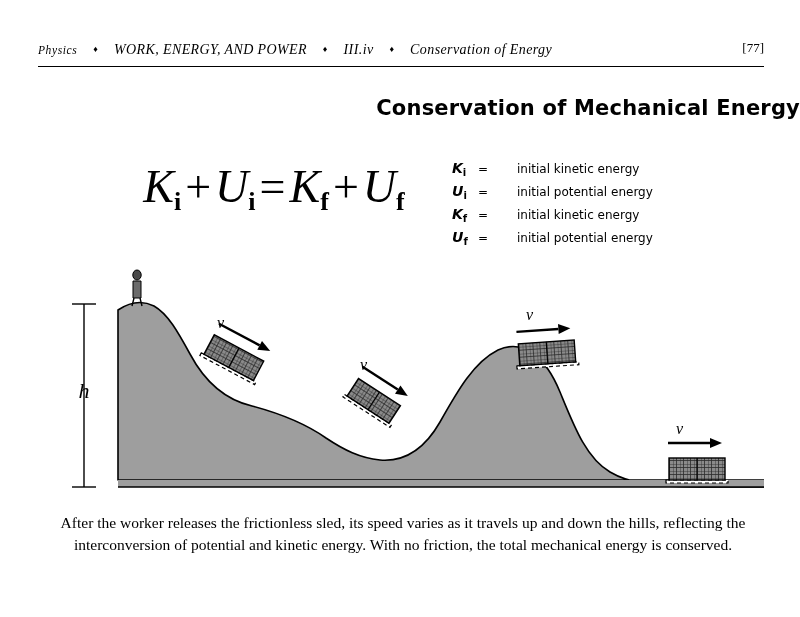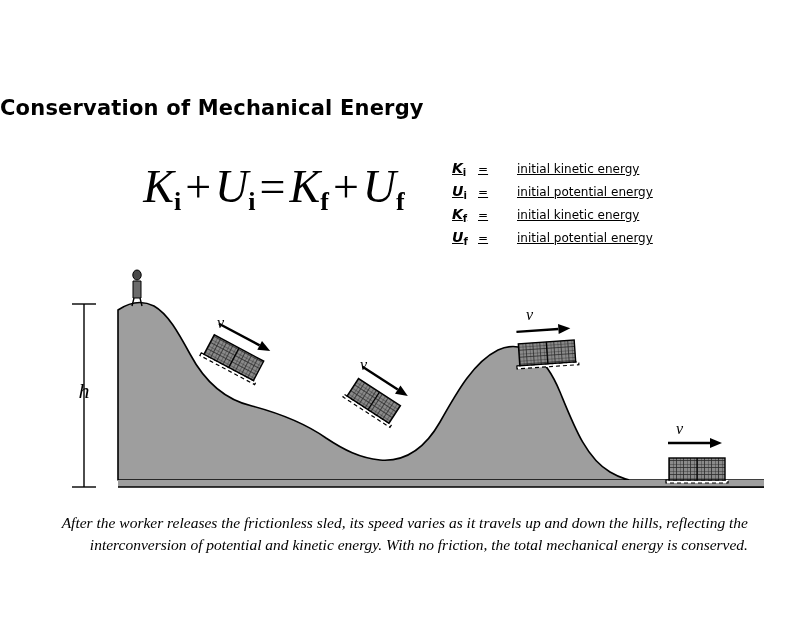--- a/index.html
+++ b/index.html
@@ -69,21 +69,21 @@
     font-style: normal;
     font-size: 13px;
   }
 
   
   #title {
     position: absolute;
     left: 0;
     top: 96px;
     width: 800px;
-    text-align: left;
+    text-align: right;
     font-family: "DejaVu Sans", sans-serif;
     font-weight: bold;
     font-size: 21px;
     letter-spacing: 0.2px;
   }
 
   
   #equation {
     position: absolute;
     left: 109px;
@@ -112,21 +112,20 @@
     position: absolute;
     left: 452px;
     top: 160px;
     width: 300px;
   }
   .legend-row {
     display: flex;
     align-items: baseline;
     height: 23px;
     font-size: 13px;
-    text-decoration: underline;
   }
   .legend-sym {
     width: 26px;
     font-family: "DejaVu Sans", sans-serif;
     font-weight: bold;
     font-style: italic;
     font-size: 14px;
   }
   .legend-sym .sb {
     font-size: 10px;
@@ -153,31 +152,43 @@
     height: 245px;
   }
 
   
   #caption {
     position: absolute;
     left: 58px;
     top: 512px;
     width: 690px;
     font-family: "Liberation Serif", serif;
-    font-style: italic;
     font-size: 15.5px;
     line-height: 1.42;
-    text-align: right;
+    text-align: center;
   }
 </style>
 </head>
 <body>
 
 <div id="page">
 
+  <div id="header">
+    <div class="hdr-line">
+      <span class="hdr-smallcaps">Physics</span>
+      <span class="hdr-sep">♦</span>
+      <span class="hdr-caps">WORK, ENERGY, AND POWER</span>
+      <span class="hdr-sep">♦</span>
+      <span class="hdr-caps">III.iv</span>
+      <span class="hdr-sep">♦</span>
+      <span class="hdr-caps">Conservation of Energy</span>
+    </div>
+    <div id="page-number">[77]</div>
+    <div id="header-rule"></div>
+  </div>
 
   <div id="title">Conservation of Mechanical Energy</div>
 
   <div id="equation">
     <span>K</span><span class="sub">i</span><span class="op">+</span><span>U</span><span class="sub">i</span><span class="op">=</span><span>K</span><span class="sub">f</span><span class="op">+</span><span>U</span><span class="sub">f</span>
   </div>
 
   <div id="legend">
     <div class="legend-row">
       <span class="legend-sym"><span>K</span><span class="sb">i</span></span>

